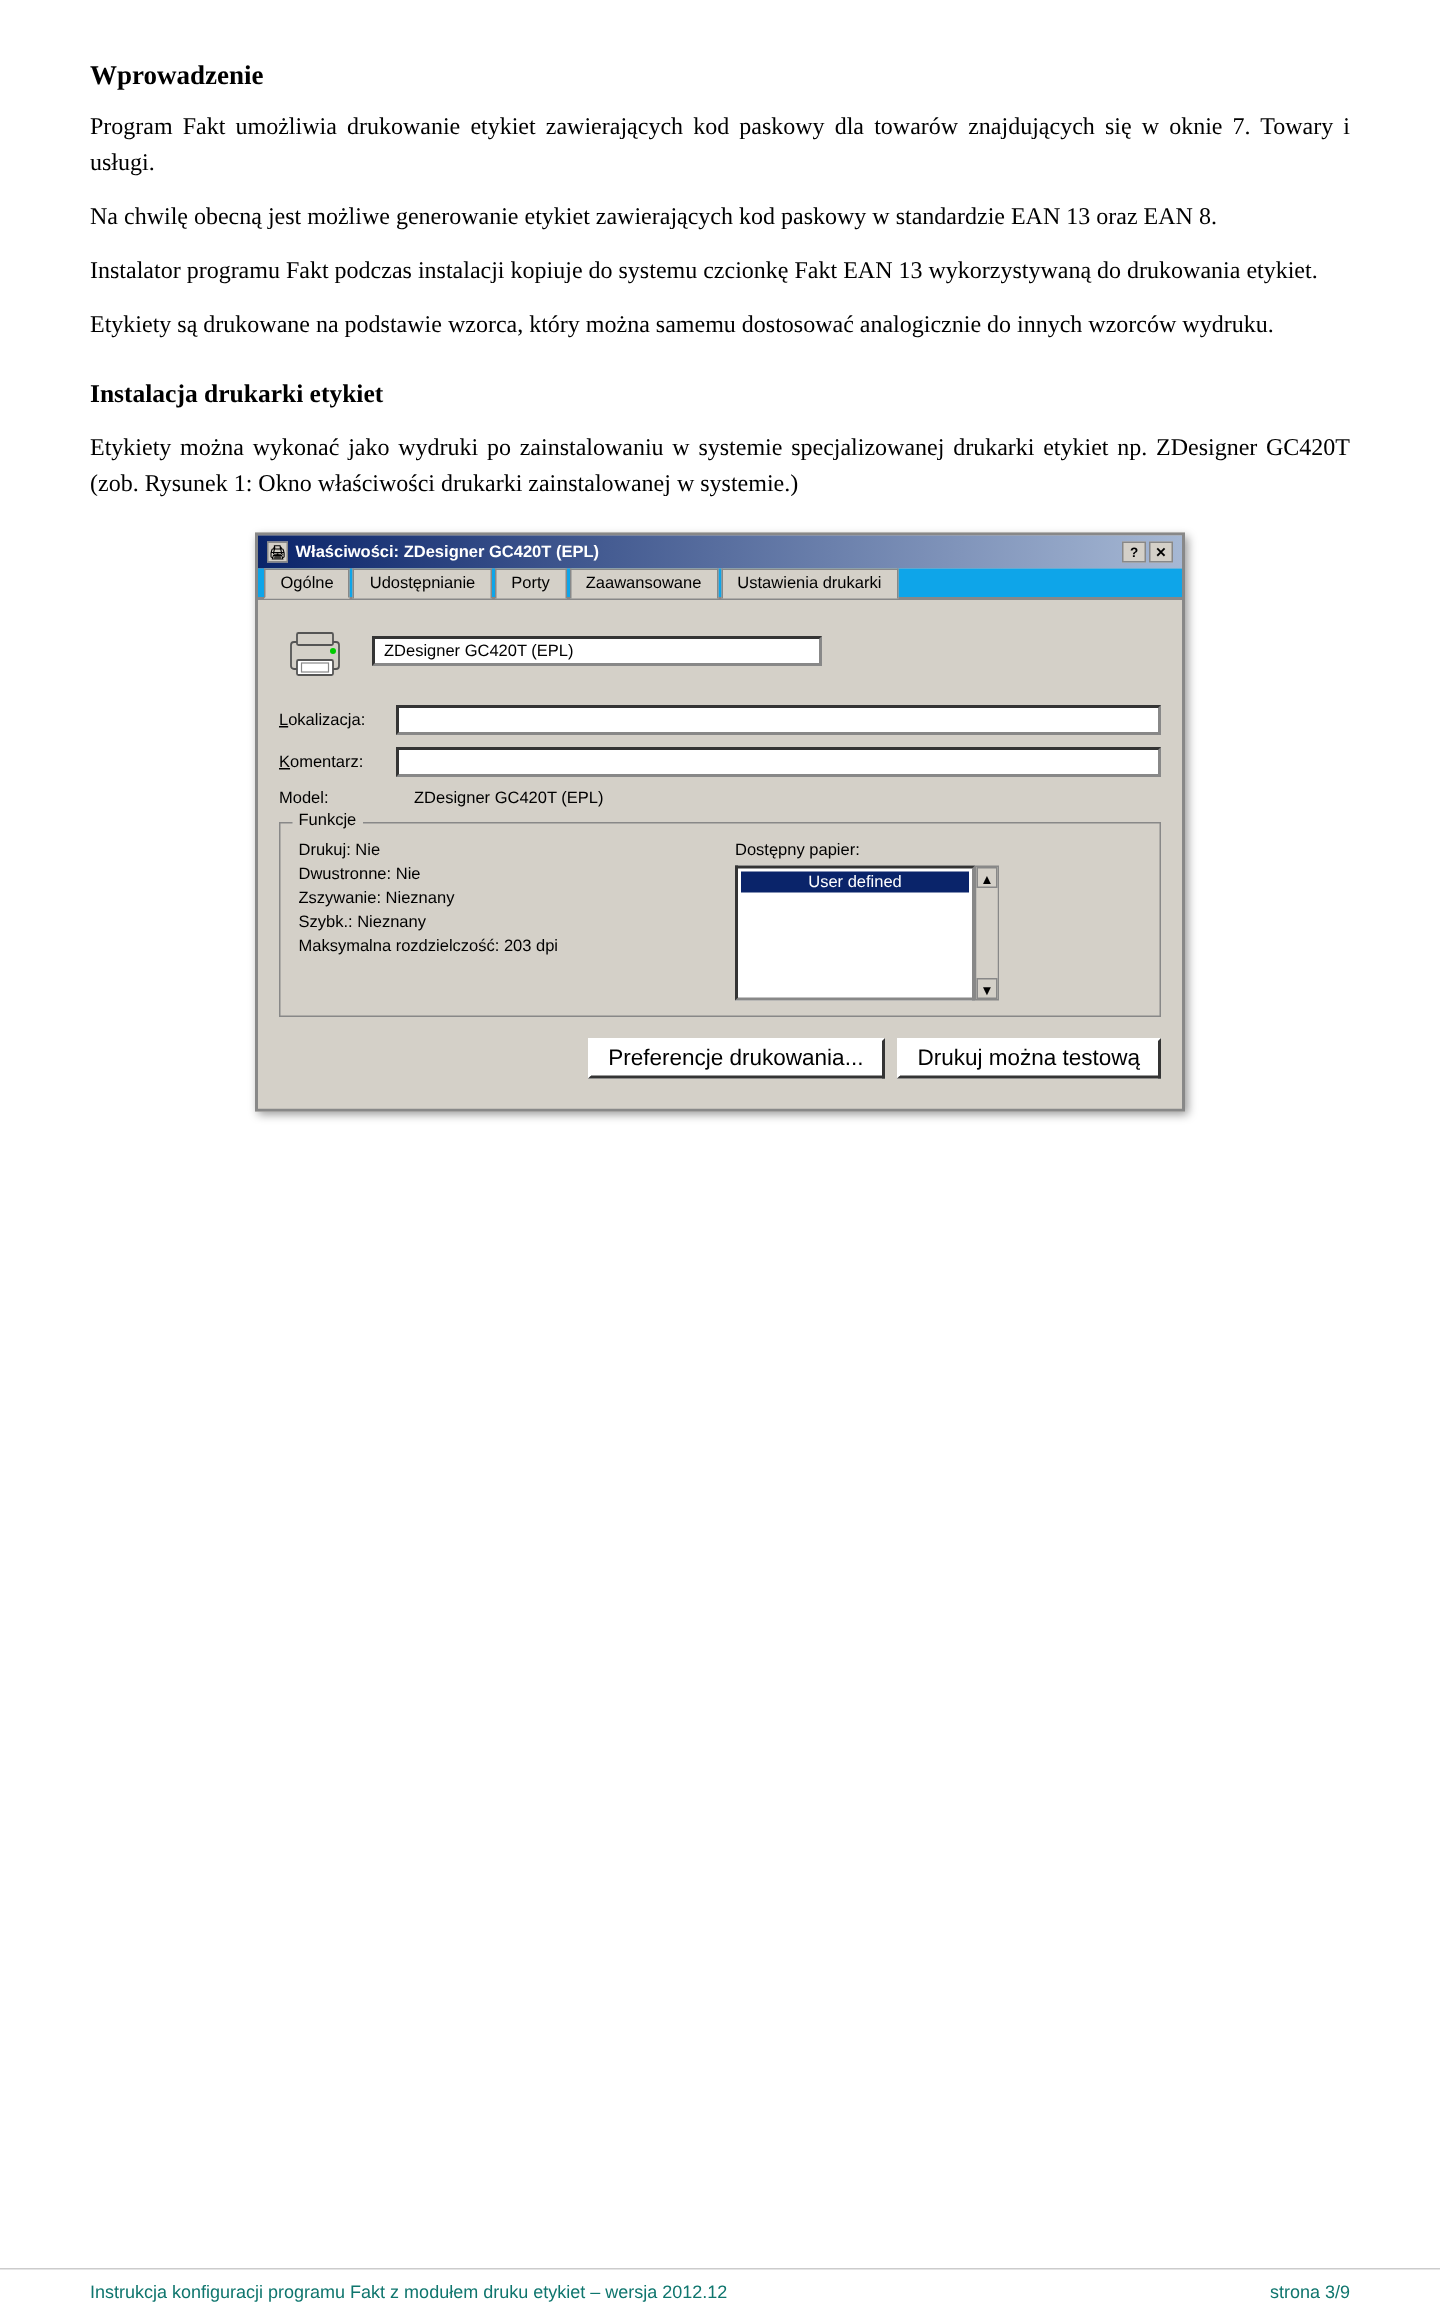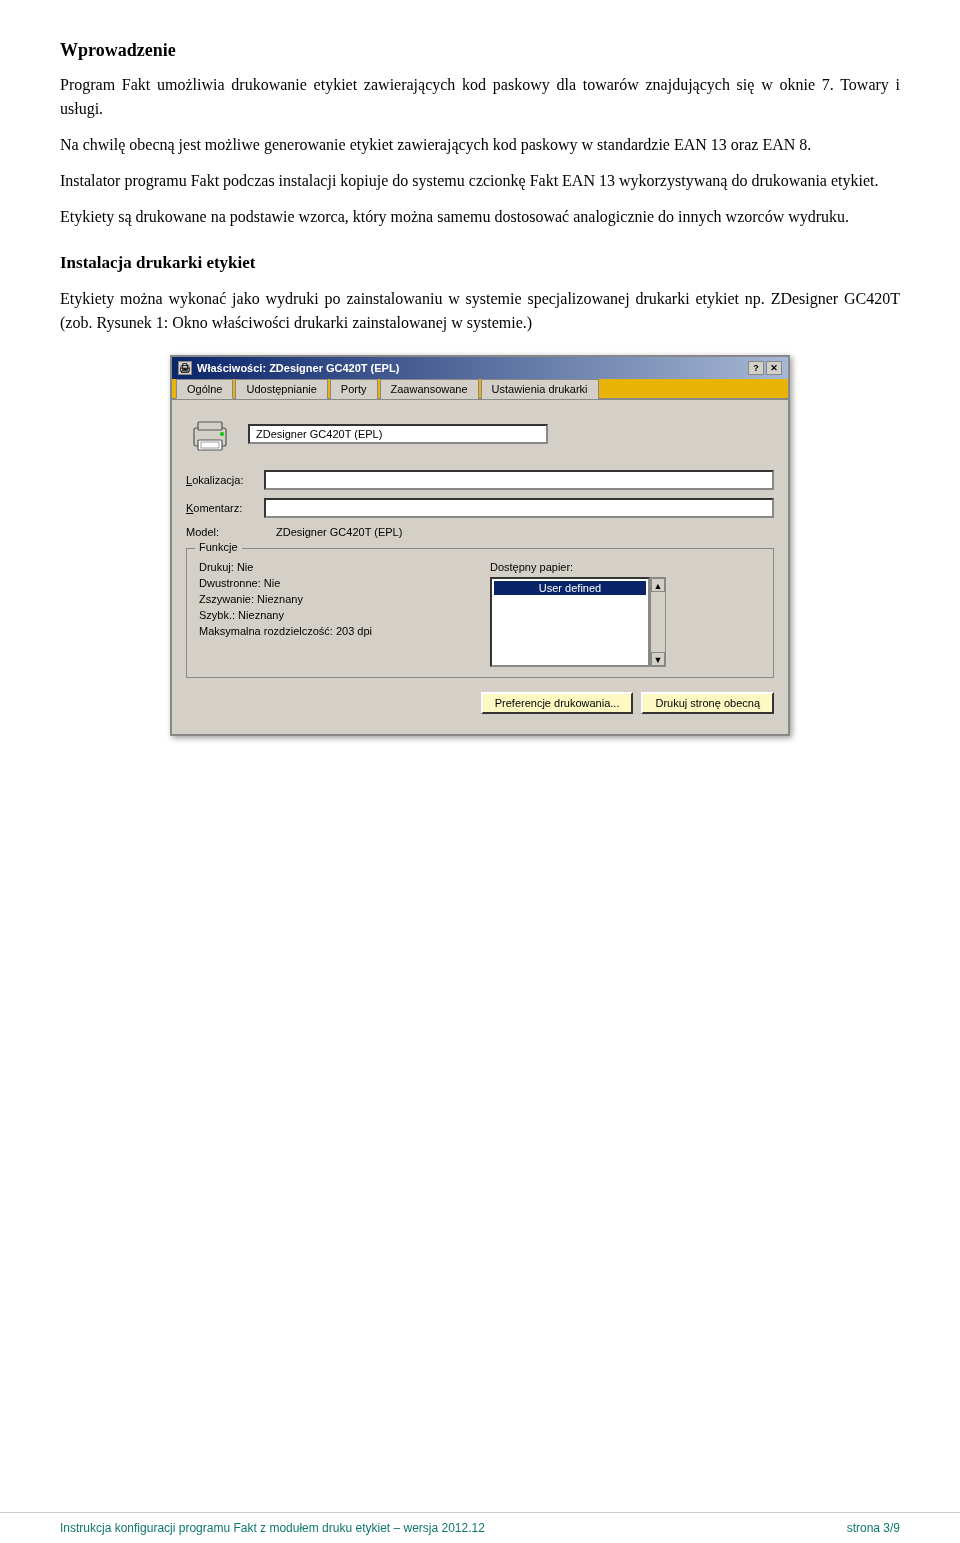--- a/index.html
+++ b/index.html
@@ -114,21 +114,21 @@
     }
     .dialog-tab.active {
       background: #d4d0c8;
       border-bottom: 1px solid #d4d0c8;
       z-index: 2;
       font-weight: normal;
     }
     .dialog-tab-row2 {
       display: flex;
       padding: 0 4px 0 4px;
-      background: #eab308;
+      background: #0ea5e9;
       border-bottom: 2px solid #888;
     }
     .dialog-tab-row2 .dialog-tab {
       border-bottom: none;
     }
     .dialog-tab-row2 .dialog-tab.active {
       border-bottom: 1px solid #d4d0c8;
     }
     .dialog-body {
       padding: 10px 14px 10px 14px;
@@ -244,25 +244,25 @@
       color: #fff;
       text-align: center;
     }
     .action-buttons-row {
       display: flex;
       justify-content: flex-end;
       gap: 8px;
       margin-bottom: 10px;
     }
     .win-button {
-      background: #fef9c3;
+      background: #ffffff;
       border: 2px outset #fff;
       border-right-color: #888;
       border-bottom-color: #888;
-      font-size: 11px;
+      font-size: 15px;
       font-family: Arial, sans-serif;
       padding: 3px 12px;
       cursor: pointer;
       min-width: 80px;
       text-align: left;
     }
     .win-button.disabled {
       color: #888;
       cursor: default;
     }
@@ -402,21 +402,21 @@
                   <div style="flex:1;background:#d4d0c8;"></div>
                   <div style="width:14px;height:14px;background:#d4d0c8;border:1px solid #888;text-align:center;font-size:9px;line-height:14px;cursor:pointer;">▼</div>
                 </div>
               </div>
             </div>
           </div>
         </div>
 
         <div class="action-buttons-row">
           <button class="win-button">Preferencje drukowania...</button>
-          <button class="win-button">Drukuj stronę obecną</button>
+          <button class="win-button">Drukuj można testową</button>
         </div>
 
       </div>
     </div>
 
   </div>
 </div>
 
 <div class="page-footer">
   <span>Instrukcja konfiguracji programu Fakt z modułem druku etykiet – wersja 2012.12</span>

